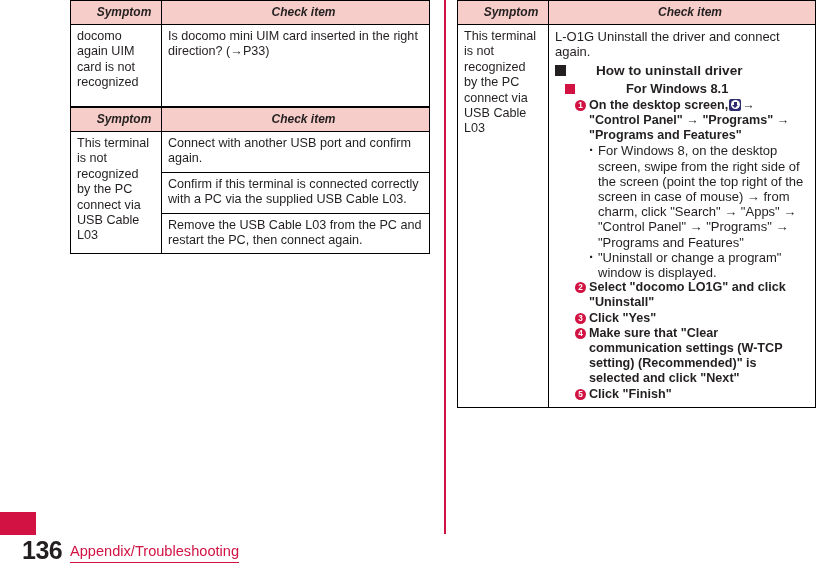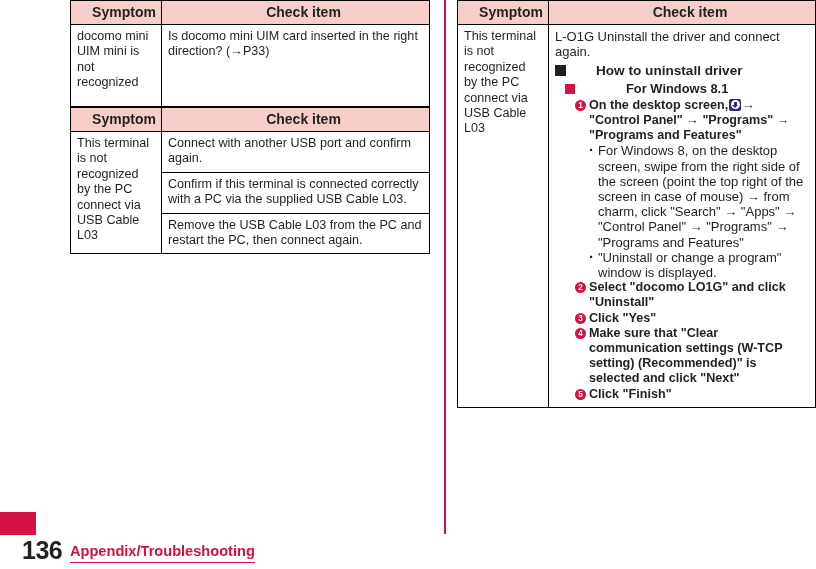--- a/index.html
+++ b/index.html
@@ -45,24 +45,25 @@
     padding: 4px 6px 5px 6px;
     font-size: 12.6px;
     line-height: 15.4px;
     font-weight: 400;
     color: #231f20;
   }
   table.tbl th {
     background: #f6cdc8;
     text-align: center;
     font-weight: bold;
-    font-size: 14px;
+    font-size: 12px;
     padding: 3px 4px 4px 20px;
     line-height: 16px;
     color: #231f20;
+    font-style: italic;
   }
   .c-sym { width: 91px; }
 
   
   #table-uim .c-sym { width: 91px; }
   #table-uim td.body-cell { height: 72px; }
 
   
   #table-terminal .c-sym { width: 91px; }
 
@@ -214,21 +215,21 @@
     font-size: 25px;
     font-weight: bold;
     color: #231f20;
     letter-spacing: -0.5px;
     line-height: 28px;
   }
   .footer-title {
     position: absolute;
     left: 70px; top: 541px;
     font-size: 14.6px;
-    font-weight: bold;
+    font-weight: normal;
     color: #d21242;
     line-height: 20px;
     border-bottom: 1.6px solid #d21242;
     padding-bottom: 1px;
   }
 </style>
 </head>
 <body>
 
 <div class="page">
@@ -241,21 +242,21 @@
           <col>
         </colgroup>
       <thead>
         <tr>
           <th>Symptom</th>
           <th>Check item</th>
         </tr>
       </thead>
       <tbody>
         <tr>
-          <td class="body-cell">docomo mini UIM mini is not recognized</td>
+          <td class="body-cell">docomo again UIM card is not recognized</td>
           <td class="body-cell">Is docomo mini UIM card inserted in the right direction? (→P33)</td>
         </tr>
       </tbody>
     </table>
 
 
     <table class="tbl" id="table-terminal">
       <colgroup>
           <col class="c-sym">
           <col>

